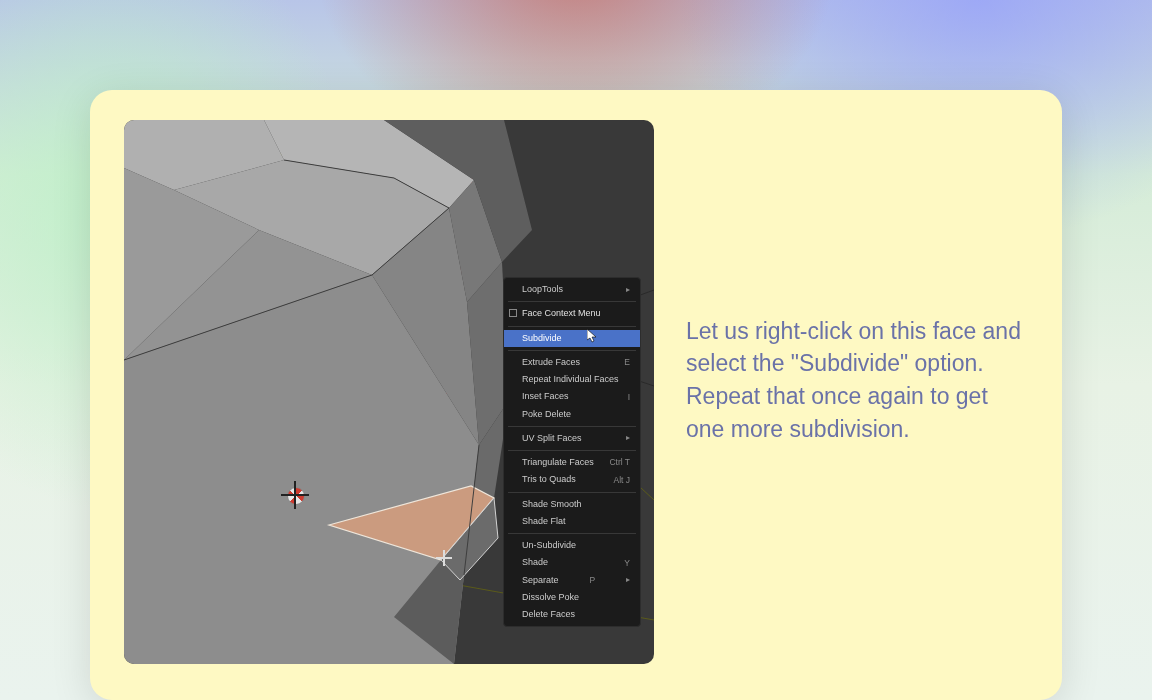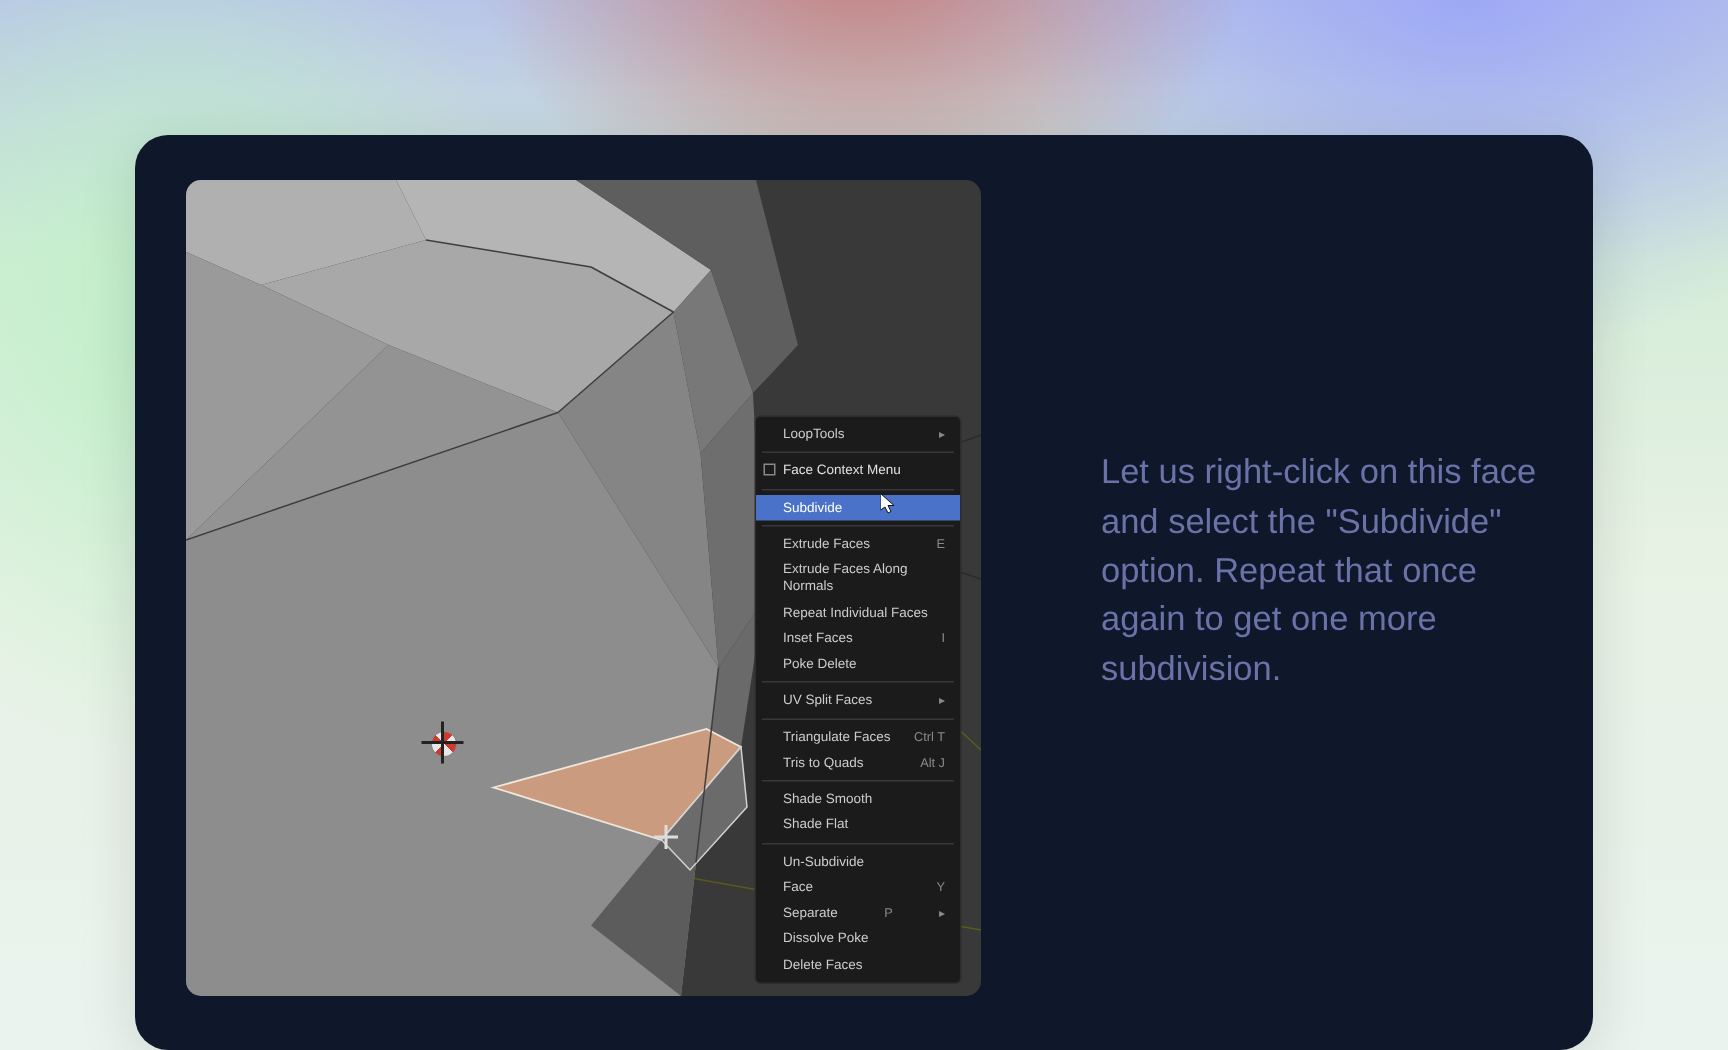--- a/index.html
+++ b/index.html
@@ -15,21 +15,21 @@
     radial-gradient(ellipse 400px 500px at 10% 30%, rgba(190,240,200,0.9), transparent 60%),
     linear-gradient(180deg, #b8c5e8 0%, #d5ecd8 25%, #e8f2e5 55%, #eaf3ee 100%);
 }
 
 .card {
   position: absolute;
   left: 90px;
   top: 90px;
   width: 972px;
   height: 610px;
-  background: #0f172a;
+  background: #fef9c3;
   border-radius: 22px;
   box-shadow: 0 8px 40px rgba(0,0,0,0.12);
   display: flex;
   gap: 32px;
   padding: 30px 34px 0 34px;
   overflow: hidden;
 }
 
 .viewport {
   width: 530px;
@@ -127,21 +127,20 @@
   flex: 1;
   display: flex;
   align-items: center;
   padding-bottom: 60px;
 }
 .instruction p {
   font-size: 23px;
   line-height: 1.42;
   color: #6a72a8;
   font-weight: 400;
-  margin-left: 48px;
 }
 </style>
 </head>
 <body>
 
 <div class="card">
 
   <div class="viewport">
 
     <svg class="mesh" width="530" height="544">
@@ -197,23 +196,20 @@
       <div class="sep"></div>
       <div class="mi hover">
         <span>Subdivide</span>
       </div>
       <div class="sep"></div>
       <div class="mi">
         <span>Extrude Faces</span>
         <span class="sc">E</span>
       </div>
       <div class="mi">
-        <span>Extrude Faces Along Normals</span>
-      </div>
-      <div class="mi">
         <span>Repeat Individual Faces</span>
       </div>
       <div class="mi">
         <span>Inset Faces</span>
         <span class="sc">I</span>
       </div>
       <div class="mi">
         <span>Poke Delete</span>
       </div>
       <div class="sep"></div>
@@ -235,21 +231,21 @@
         <span>Shade Smooth</span>
       </div>
       <div class="mi">
         <span>Shade Flat</span>
       </div>
       <div class="sep"></div>
       <div class="mi">
         <span>Un-Subdivide</span>
       </div>
       <div class="mi">
-        <span>Face</span>
+        <span>Shade</span>
         <span class="sc">Y</span>
       </div>
       <div class="mi">
         <span>Separate</span>
         <span class="sc">P</span>
         <span class="arw">▸</span>
       </div>
       <div class="mi">
         <span>Dissolve Poke</span>
       </div>

